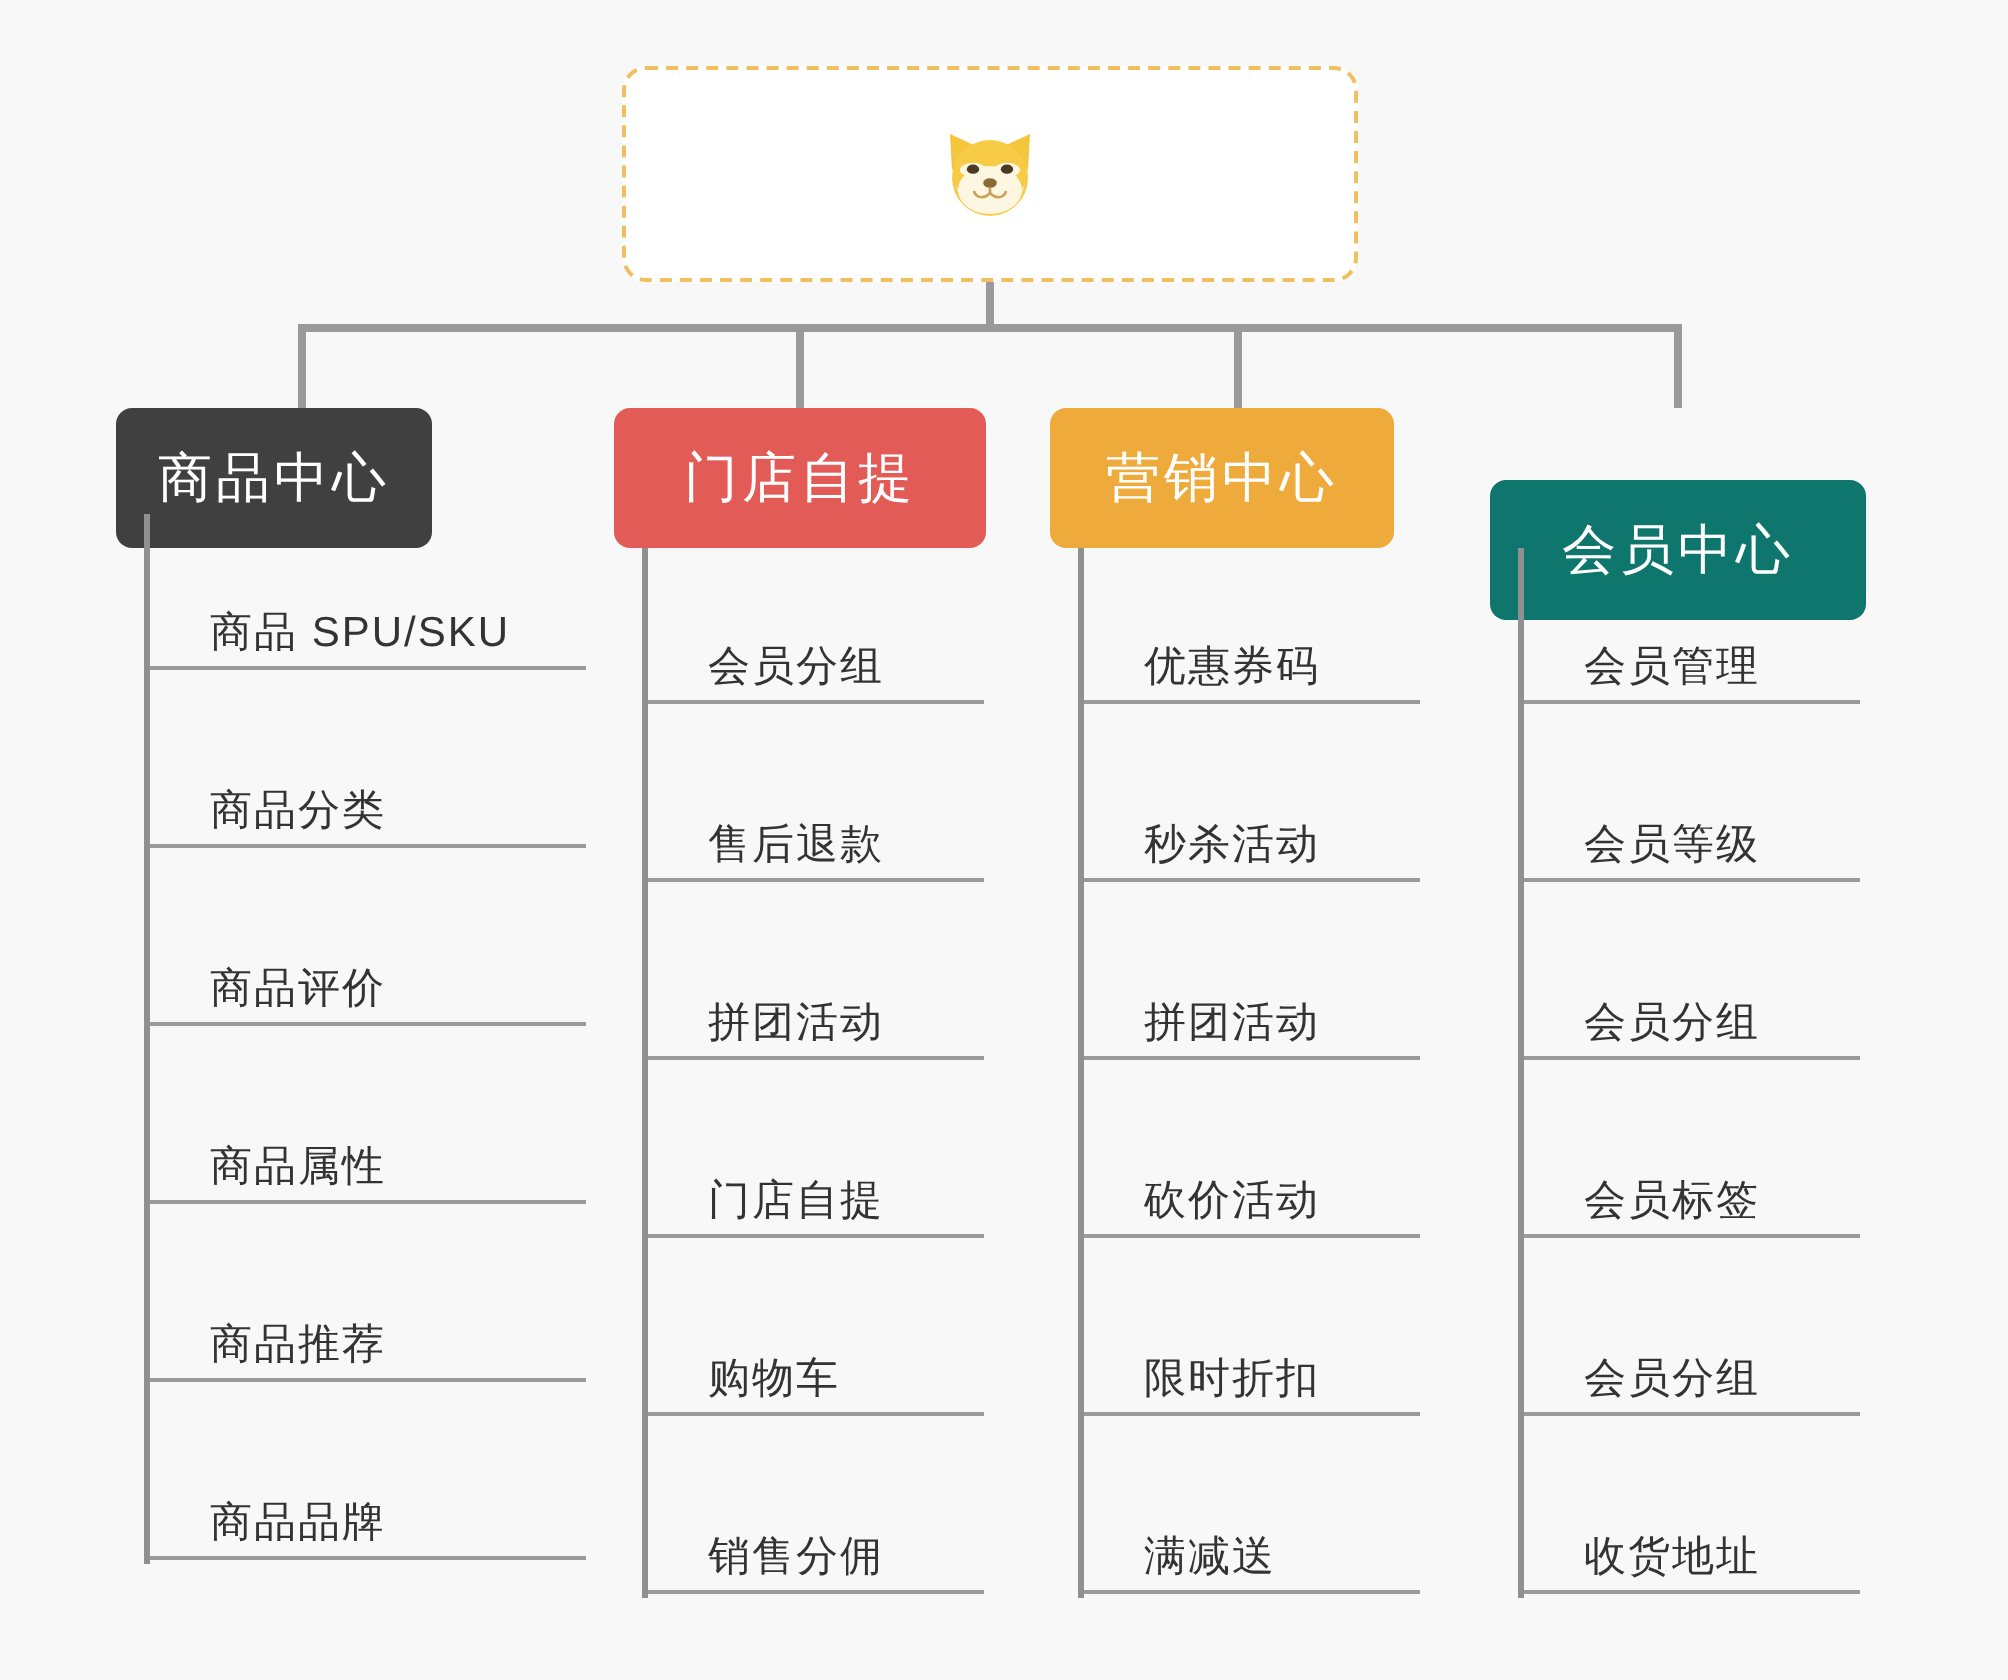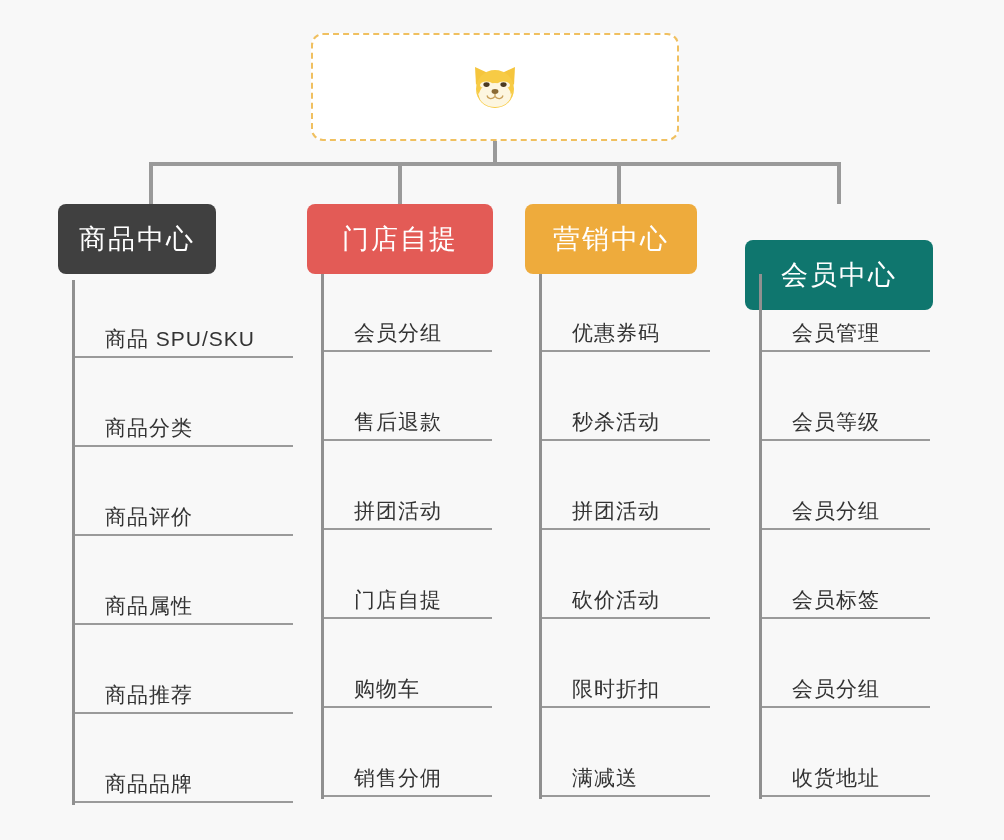--- a/index.html
+++ b/index.html
@@ -143,21 +143,21 @@
       <div class="conn conn-v-drop" style="left: 149px; top: 162px; height: 42px;"></div>
       <div class="conn conn-v-drop" style="left: 398px; top: 162px; height: 42px;"></div>
       <div class="conn conn-v-drop" style="left: 617px; top: 162px; height: 42px;"></div>
       <div class="conn conn-v-drop" style="left: 837px; top: 162px; height: 42px;"></div>
     </div>
 
   <div id="branch-layer">
       <div class="category" style="left: 58px; top: 204px; width: 158px; background-color: #404040;">
         <span>商品中心</span>
       </div>
-      <div class="branch" style="left: 72px; top: 280px; width: 222px; height: 527px;">
+      <div class="branch" style="left: 72px; top: 257px; width: 222px; height: 527px;">
         <div class="spine" style="height: 525px;"></div>
         <div class="leaf" style="top: 78px; width: 218px;">
           <div class="leaf-underline" style="width: 218px;"></div>
           <span class="leaf-label">商品 SPU/SKU</span>
         </div>
         <div class="leaf" style="top: 167px; width: 218px;">
           <div class="leaf-underline" style="width: 218px;"></div>
           <span class="leaf-label">商品分类</span>
         </div>
         <div class="leaf" style="top: 256px; width: 218px;">

